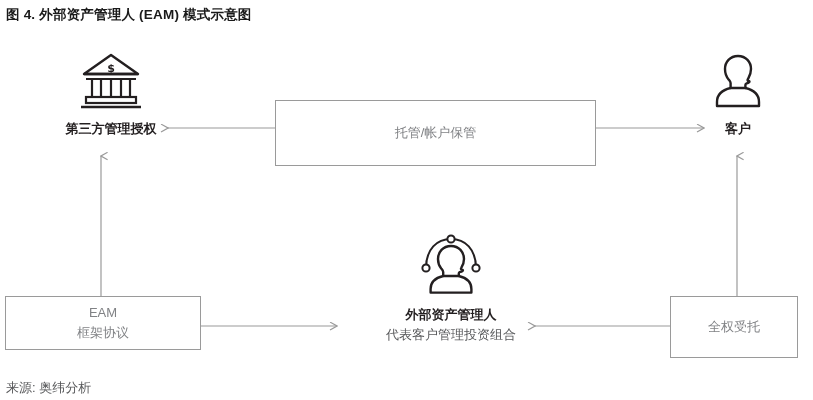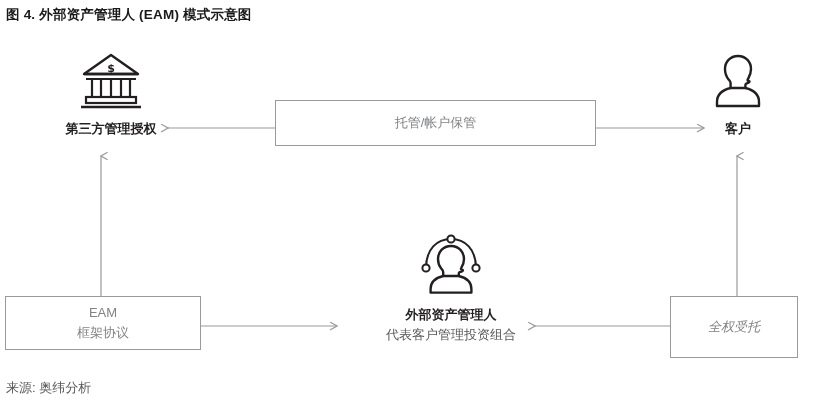--- a/index.html
+++ b/index.html
@@ -57,23 +57,23 @@
     display: flex;
     flex-direction: column;
     align-items: center;
     justify-content: center;
     color: #808285;
     font-size: 13px;
     line-height: 1.55;
     text-align: center;
   }
 
-  #box-custody     { left: 275px; top: 100px; width: 321px; height: 46px; }
+  #box-custody     { left: 275px; top: 100px; width: 321px; height: 66px; }
   #box-eam-agree   { left: 5px;   top: 296px; width: 196px; height: 54px; }
-  #box-mandate     { left: 670px; top: 296px; width: 128px; height: 62px; font-style: italic; }
+  #box-mandate     { left: 670px; top: 296px; width: 128px; height: 62px; }
 
   .box-line { display: block; white-space: nowrap; }
 
   
   .node {
     position: absolute;
     display: flex;
     flex-direction: column;
     align-items: center;
   }

